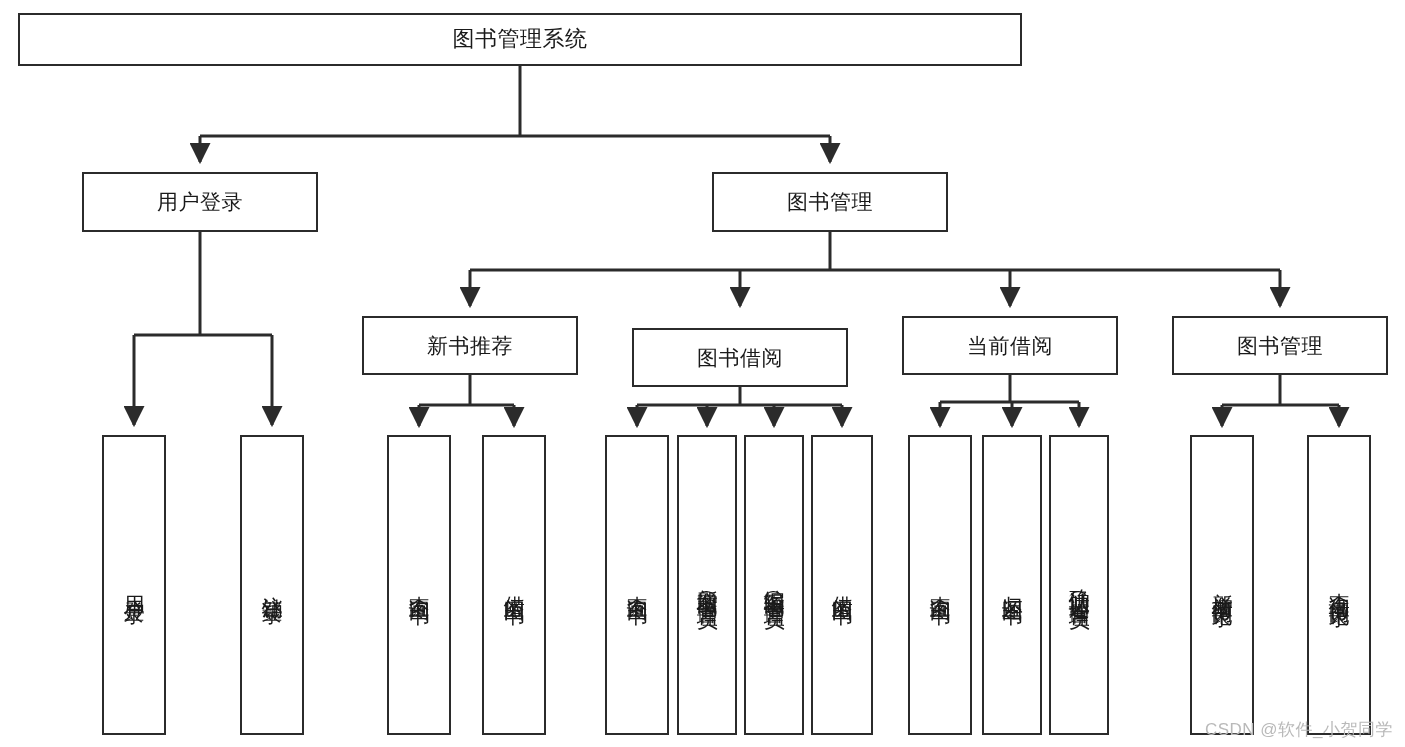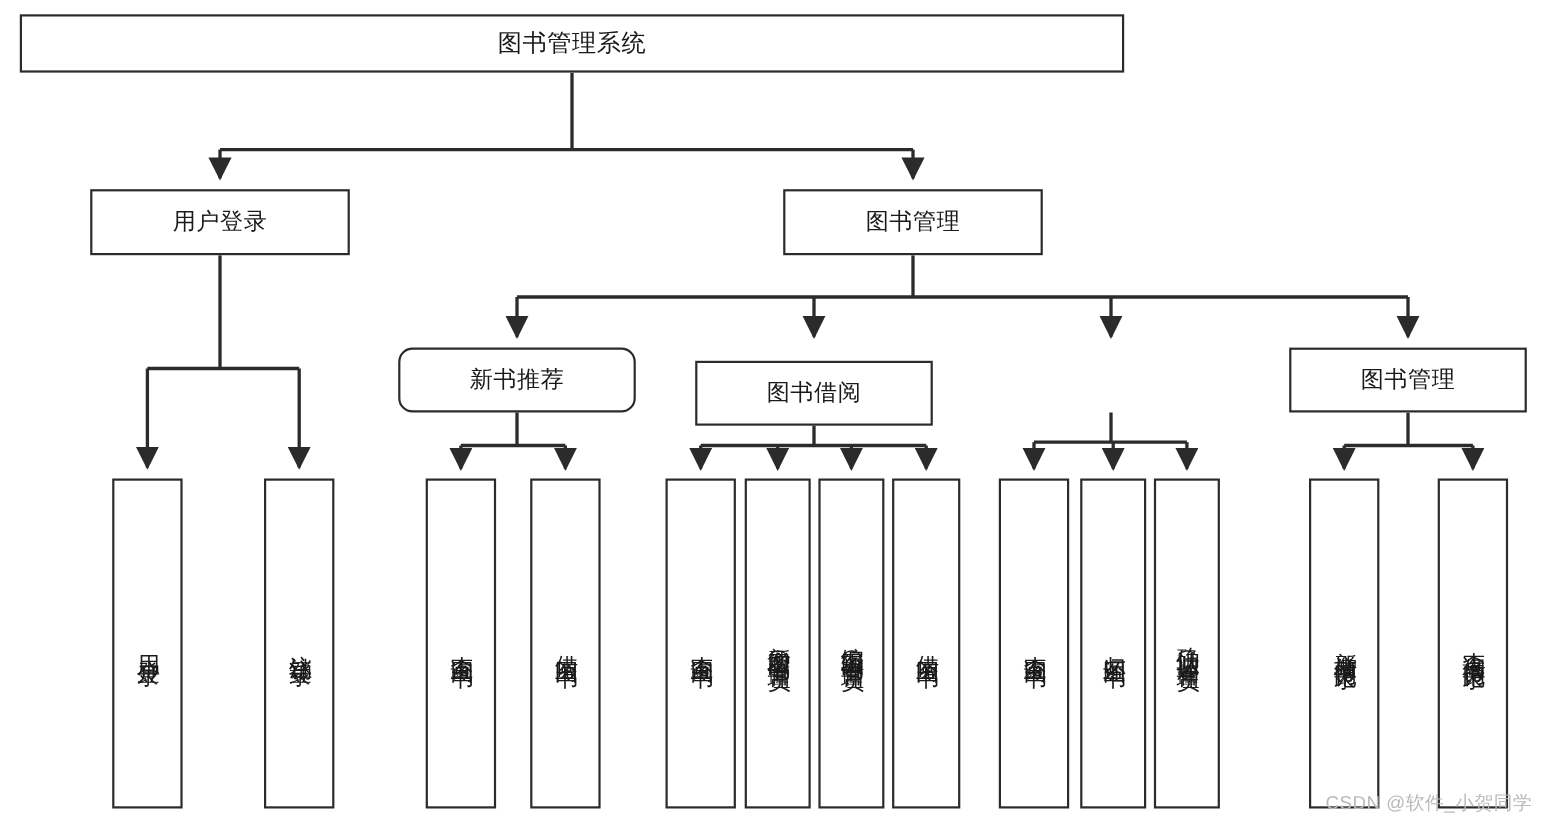--- a/index.html
+++ b/index.html
@@ -123,22 +123,23 @@
       <path d="M 1222 405 L 1222 426" marker-end="url(#arrow)"></path>
       <path d="M 1339 405 L 1339 426" marker-end="url(#arrow)"></path>
     </g>
   </svg>
 
   <div class="node h root" style="left: 18px; top: 13px; width: 1004px; height: 53px;">图书管理系统</div>
 
   <div class="node h" style="left: 82px; top: 172px; width: 236px; height: 60px;">用户登录</div>
   <div class="node h" style="left: 712px; top: 172px; width: 236px; height: 60px;">图书管理</div>
 
-  <div class="node h" style="left: 362px; top: 316px; width: 216px; height: 59px; border-radius: 13px;">新书推荐</div>
+  <div class="node h" style="left: 362px; top: 316px; width: 216px; height: 59px;">新书推荐</div>
   <div class="node h" style="left: 632px; top: 328px; width: 216px; height: 59px;">图书借阅</div>
+  <div class="node h" style="left: 902px; top: 316px; width: 216px; height: 59px;">当前借阅</div>
   <div class="node h" style="left: 1172px; top: 316px; width: 216px; height: 59px;">图书管理</div>
 
   <div class="node v" style="left: 102px; top: 435px; width: 64px; height: 300px;">
     <span class="vtext">用户登录</span>
   </div>
   <div class="node v" style="left: 240px; top: 435px; width: 64px; height: 300px;">
     <span class="vtext">注销登录</span>
   </div>
 
   <div class="node v" style="left: 387px; top: 435px; width: 64px; height: 300px;">

